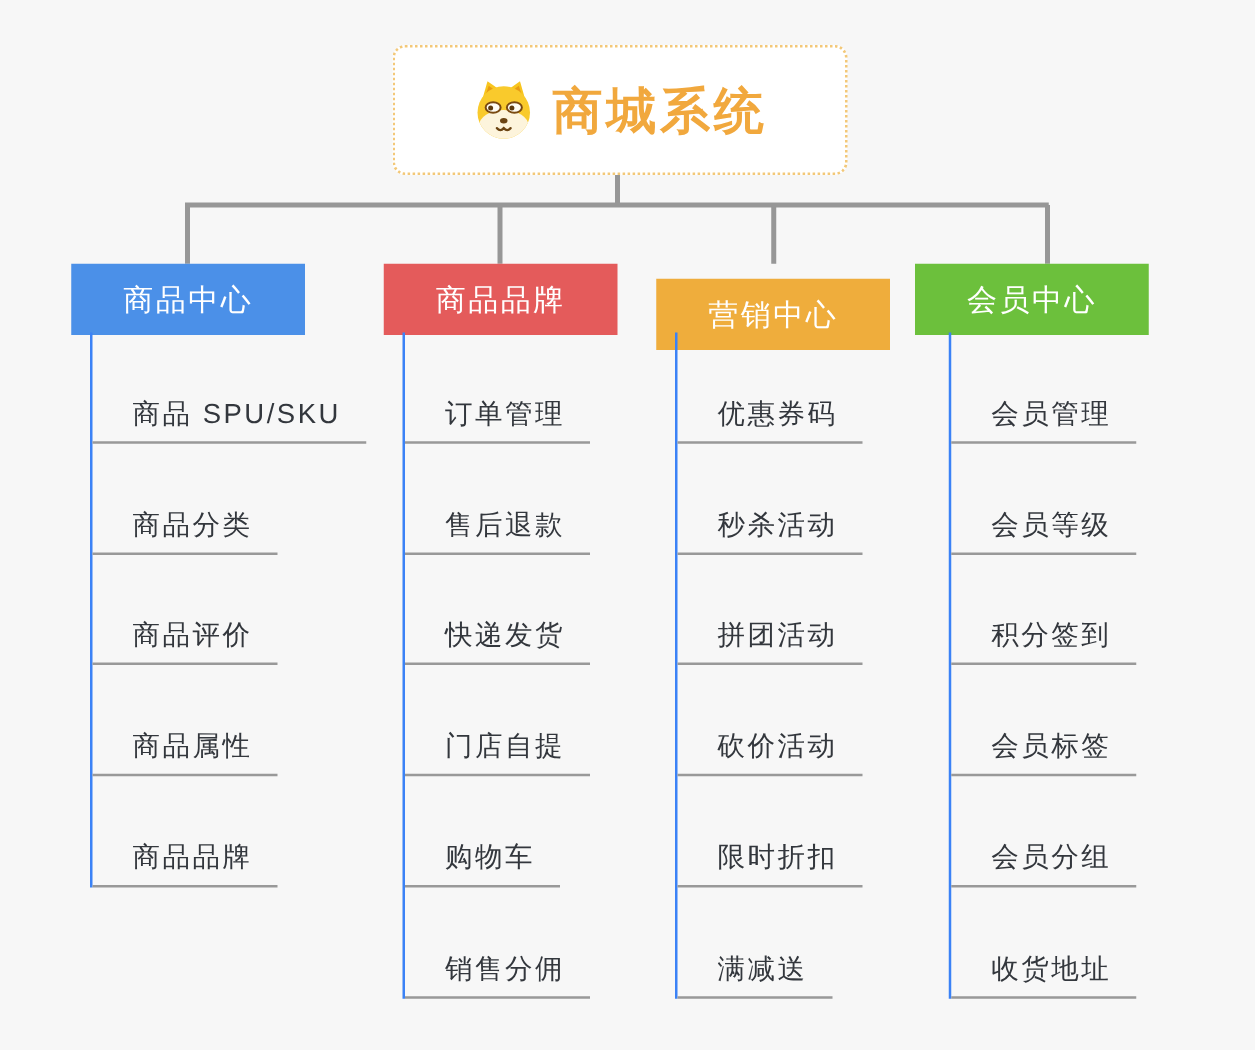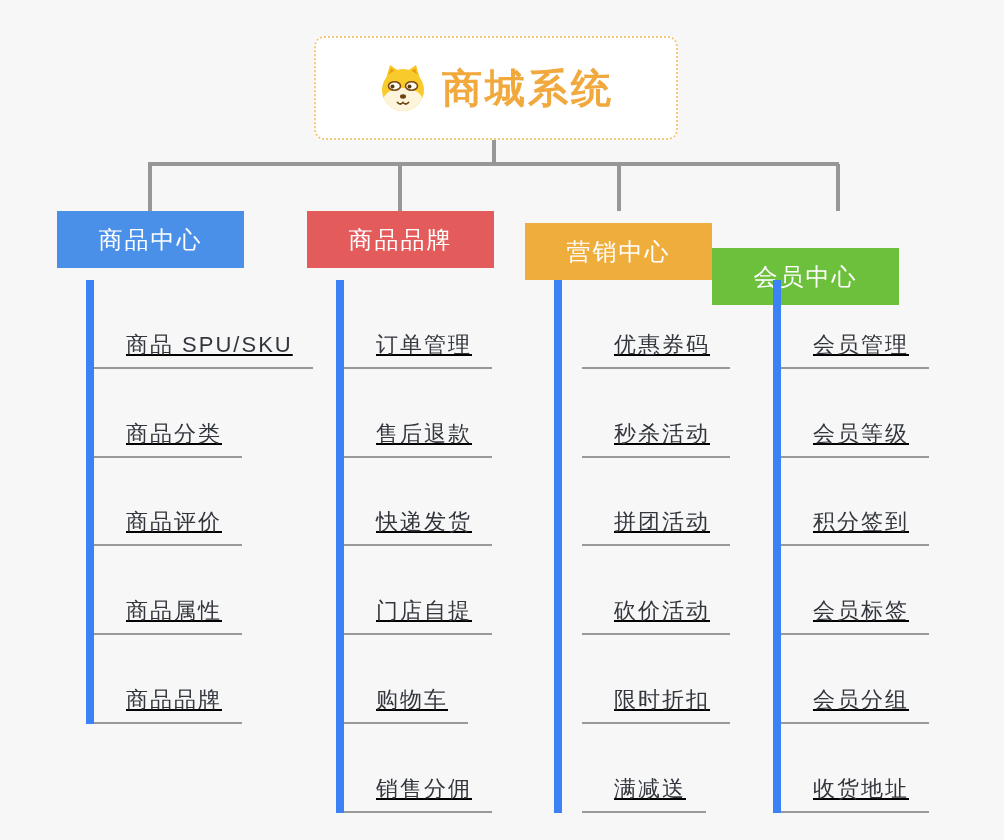--- a/index.html
+++ b/index.html
@@ -31,30 +31,29 @@
   .drop-3{left:836px;}
   
   .branch-box{
     position:absolute;top:211px;width:187px;height:57px;border-radius:0;
     display:flex;align-items:center;justify-content:center;
     color:#ffffff;font-size:24px;letter-spacing:2px;white-space:nowrap;
   }
   .bbox-0{left:57px;}
   .bbox-1{left:307px;}
   .bbox-2{left:525px;}
-  .bbox-3{left:712px;margin-top:37px;}
+  .bbox-3{left:732px;}
   
   .leaf-col{
-    position:absolute;top:266px;margin:14px;padding:0;list-style:none;
-    border-left:8px solid #3b82f6;
-    text-decoration:underline;
+    position:absolute;top:266px;margin:0;padding:0;list-style:none;
+    border-left:2px solid #3b82f6;
   }
   .col-0{left:72px;}
   .col-1{left:322px;}
-  .col-2{left:540px;padding-left:20px;}
+  .col-2{left:540px;}
   .col-3{left:759px;}
   .leaf-col li{
     box-sizing:border-box;height:88.8px;width:fit-content;
     display:flex;align-items:flex-end;
     border-bottom:2px solid #999999;
     padding:0 20px 7px 32px;
     font-size:22px;letter-spacing:2px;color:#33373d;white-space:nowrap;
     cursor:default;
   }
 </style>

